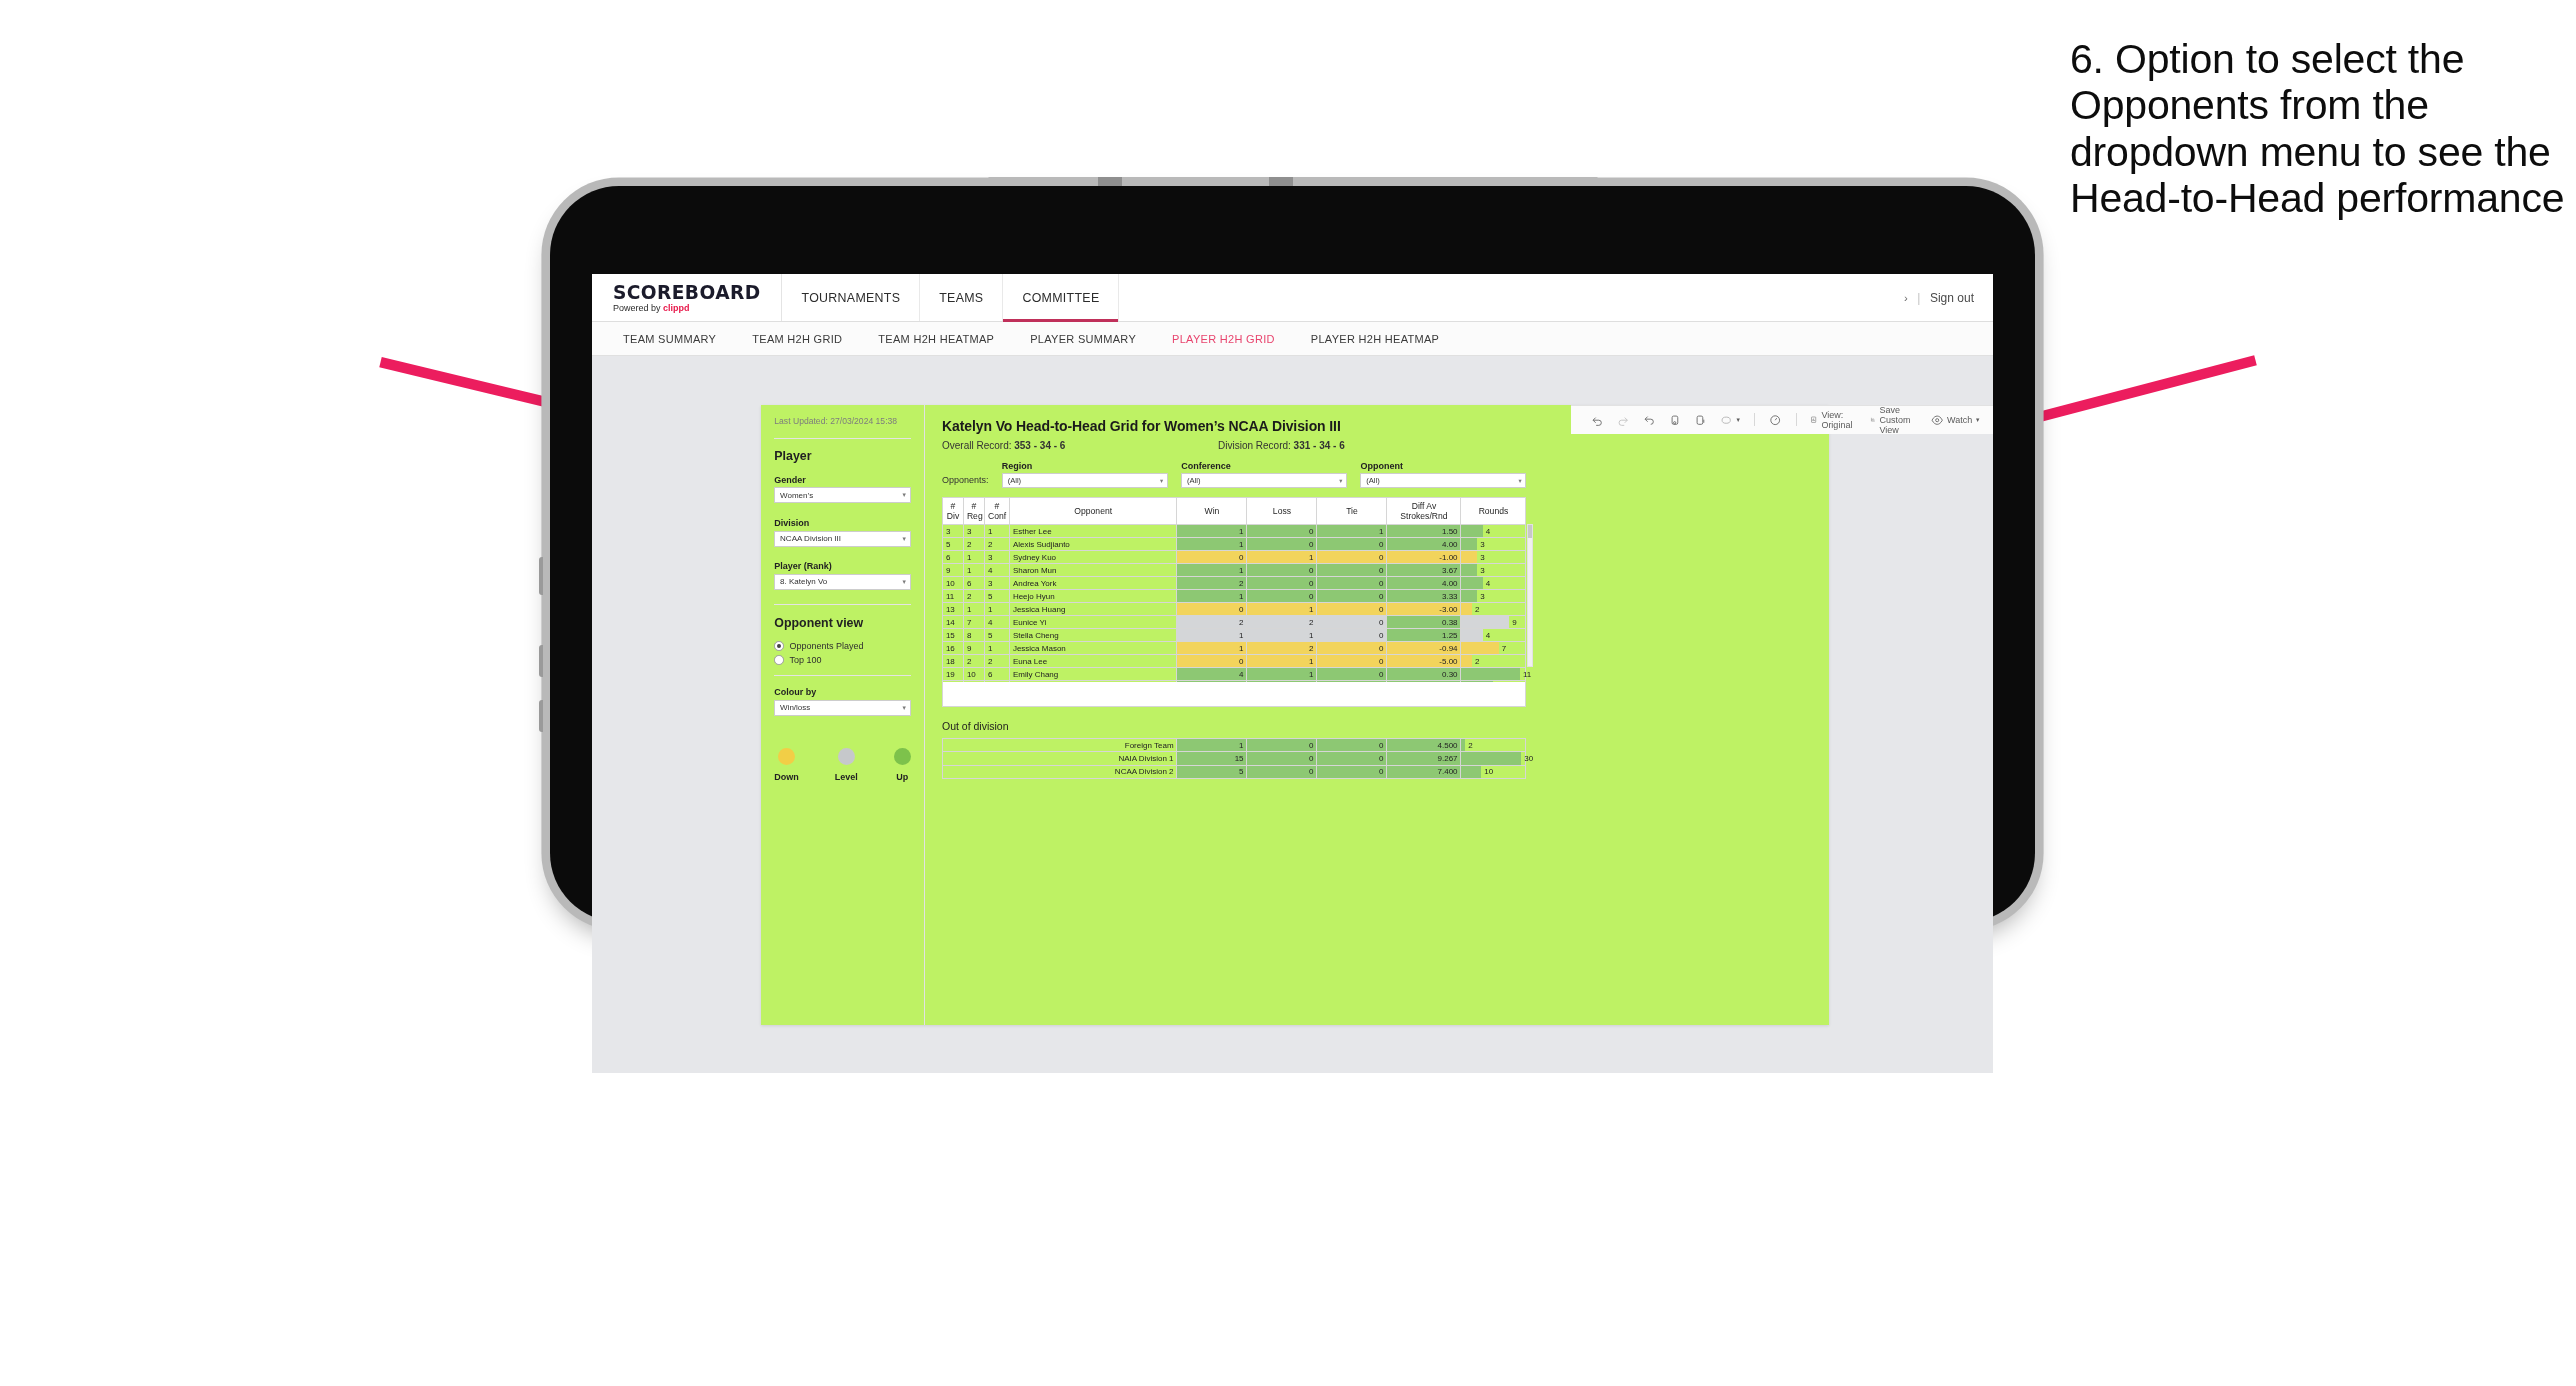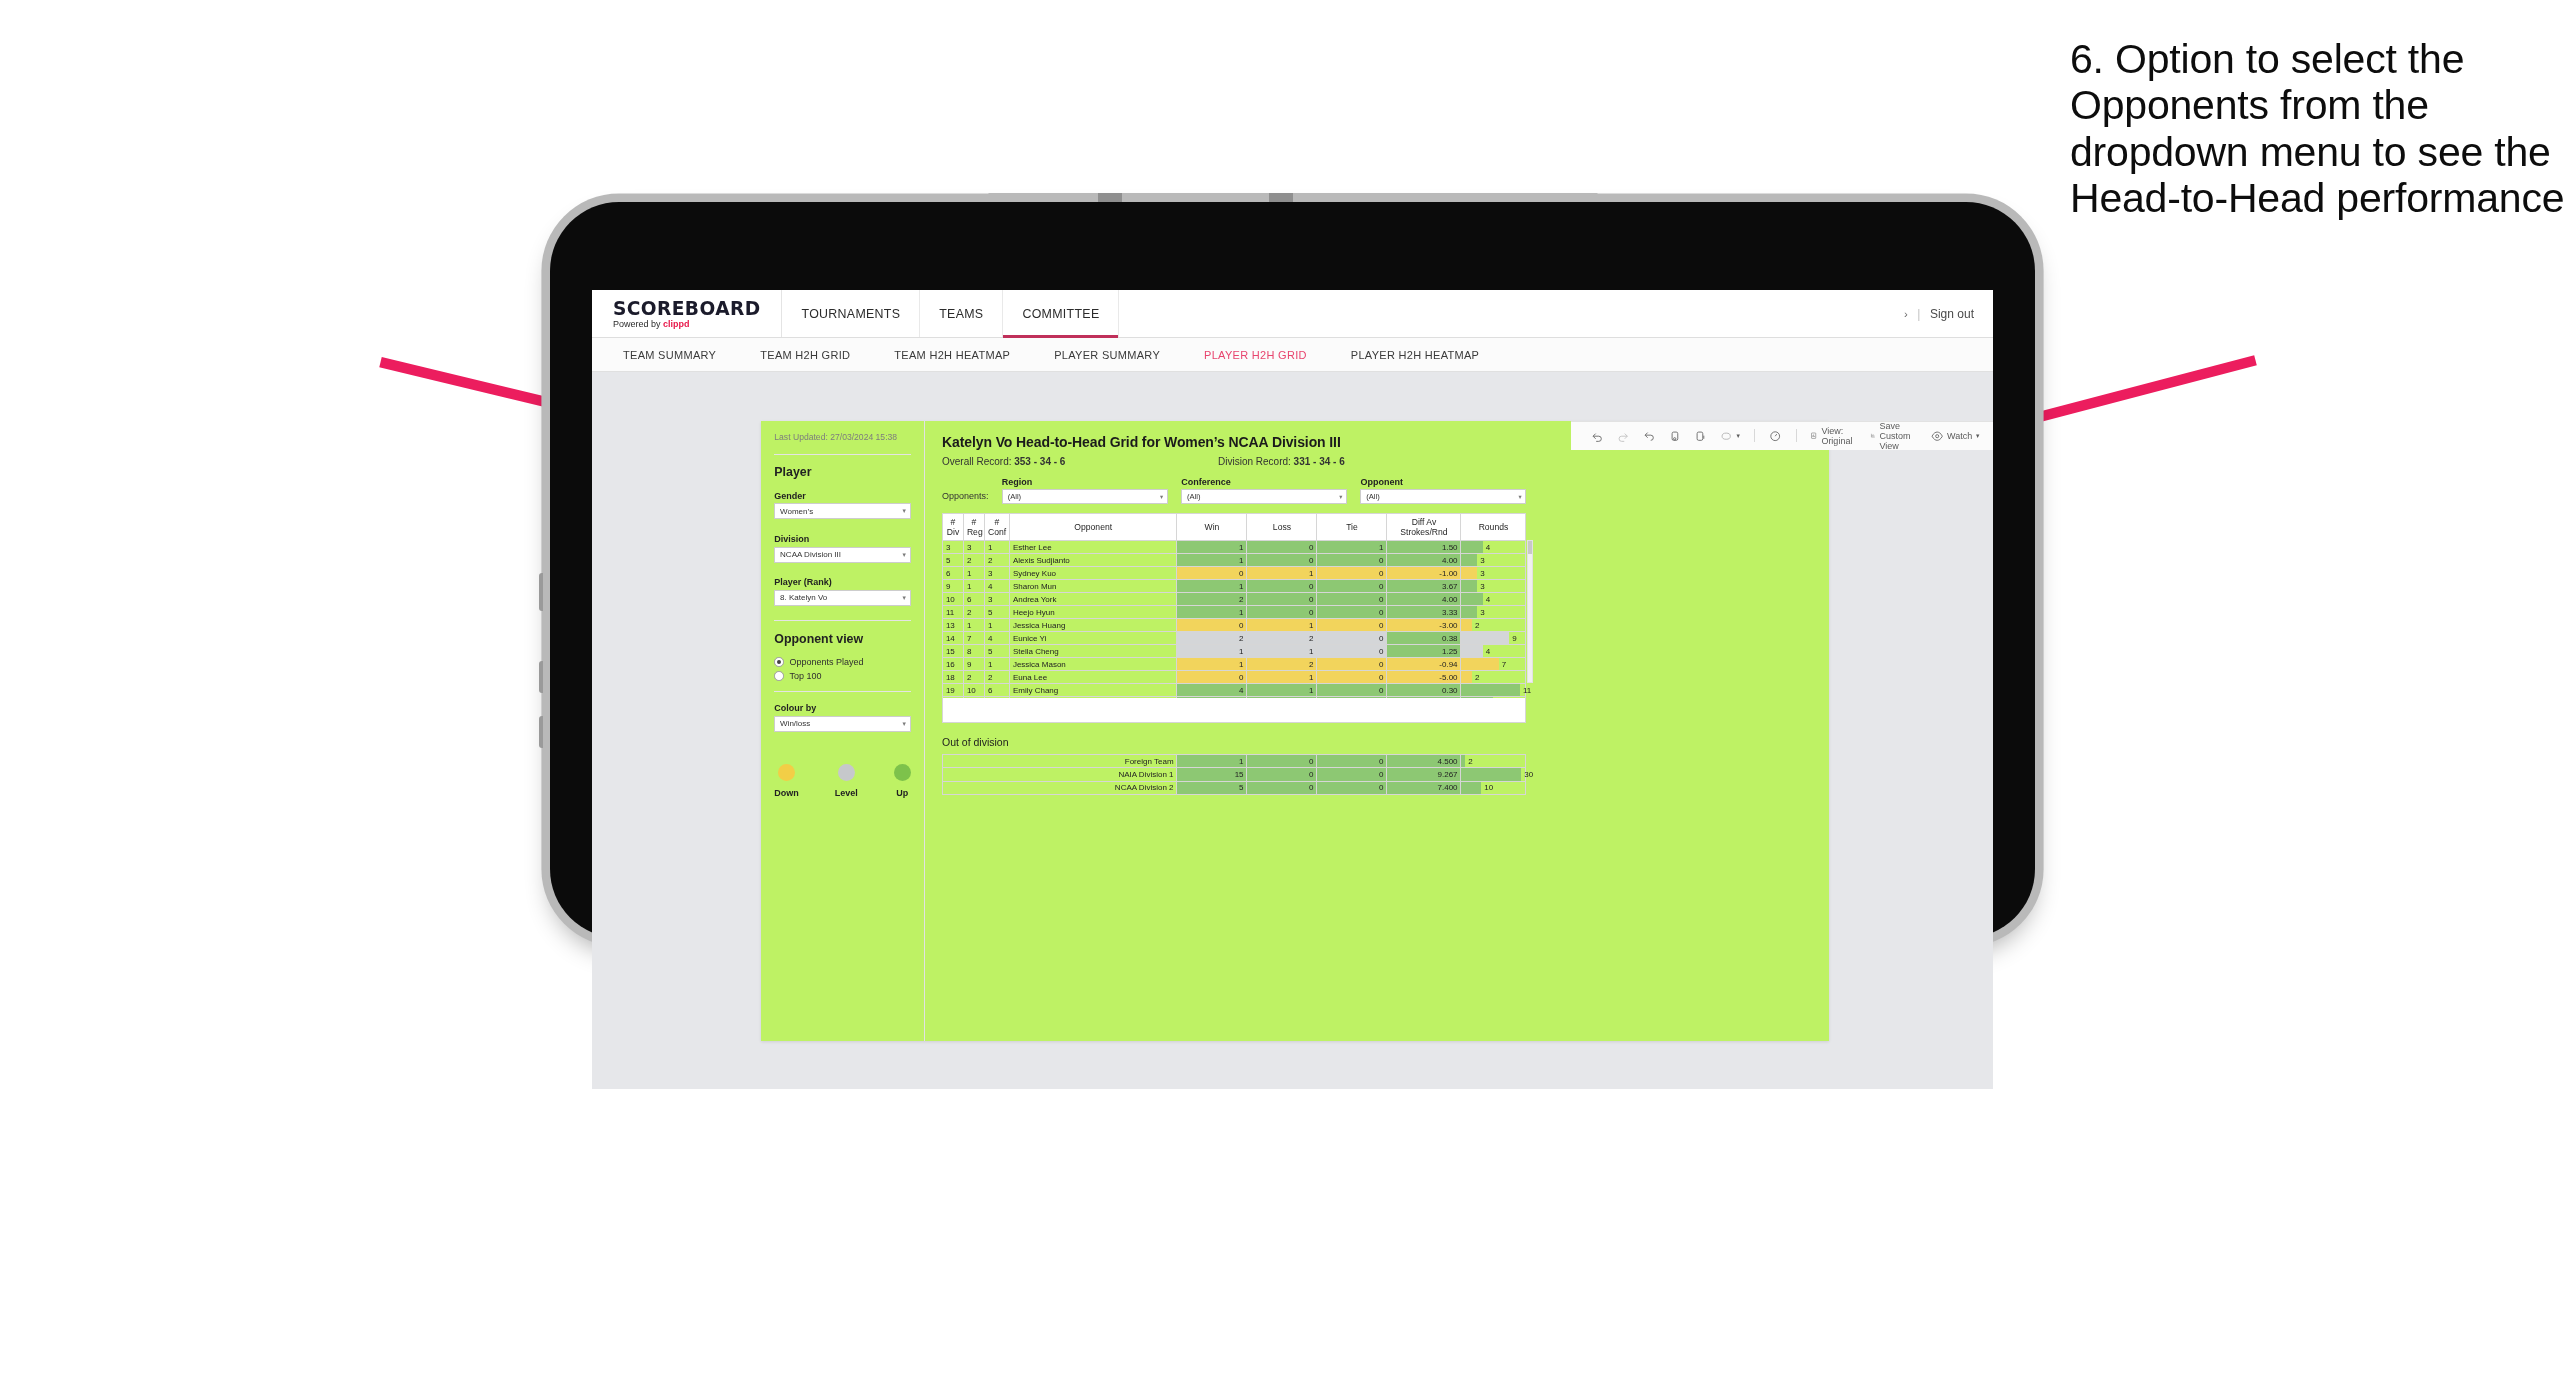--- a/index.html
+++ b/index.html
@@ -22,21 +22,21 @@
     letter-spacing: -0.2px;
   }
   #annot-left  { left: 65px;  top: 98px; width: 447px; }
   #annot-right { left: 2070px; top: 36px; width: 504px; }
 
   .arrow { position: absolute; pointer-events: none; }
 
   
   #tablet {
     position: absolute;
-    left: 550px; top: 202px;
+    left: 550px; top: 186px;
     width: 1485px; height: 736px;
     background: #0b0b0b;
     border-radius: 69px;
     box-shadow: 0 0 0 8.6px #b9b9b9, 0 13.3px 25px rgba(0,0,0,.30);
   }
   #tablet .topnotch {
     position: absolute; top: -8.6px; left: 50%; transform: translateX(-50%);
     width: 609px; height: 8.6px;
     background: linear-gradient(90deg,#b9b9b9 0 18%,#8f8f8f 18% 22%,#b9b9b9 22% 46%,#8f8f8f 46% 50%,#b9b9b9 50% 100%);
     border-radius: 0 0 3.8px 3.8px;
@@ -88,21 +88,21 @@
   }
   #brand-right {
     margin-left: auto; display: flex; align-items: center; gap: 9.5px;
     padding-right: 19px; font-size: 12px; color: #4a4a4a;
   }
   #brand-right .sep { color: #c4c4c4; }
   .chevron-r { font-size: 11.4px; color: #6a6a6a; }
 
   
   #subnav {
-    display: flex; align-items: center; gap: 12px;
+    display: flex; align-items: center; gap: 4px;
     height: 34px; background: #fbfbfb;
     border-bottom: 1px solid #e0e0e0;
     padding-left: 15px;
   }
   .subnav-item {
     font-size: 11px; letter-spacing: 0.3px; color: #3a3a3a;
     padding: 0 16px; cursor: pointer; line-height: 34px;
   }
   .subnav-item.active { color: #e8446e; }
 

